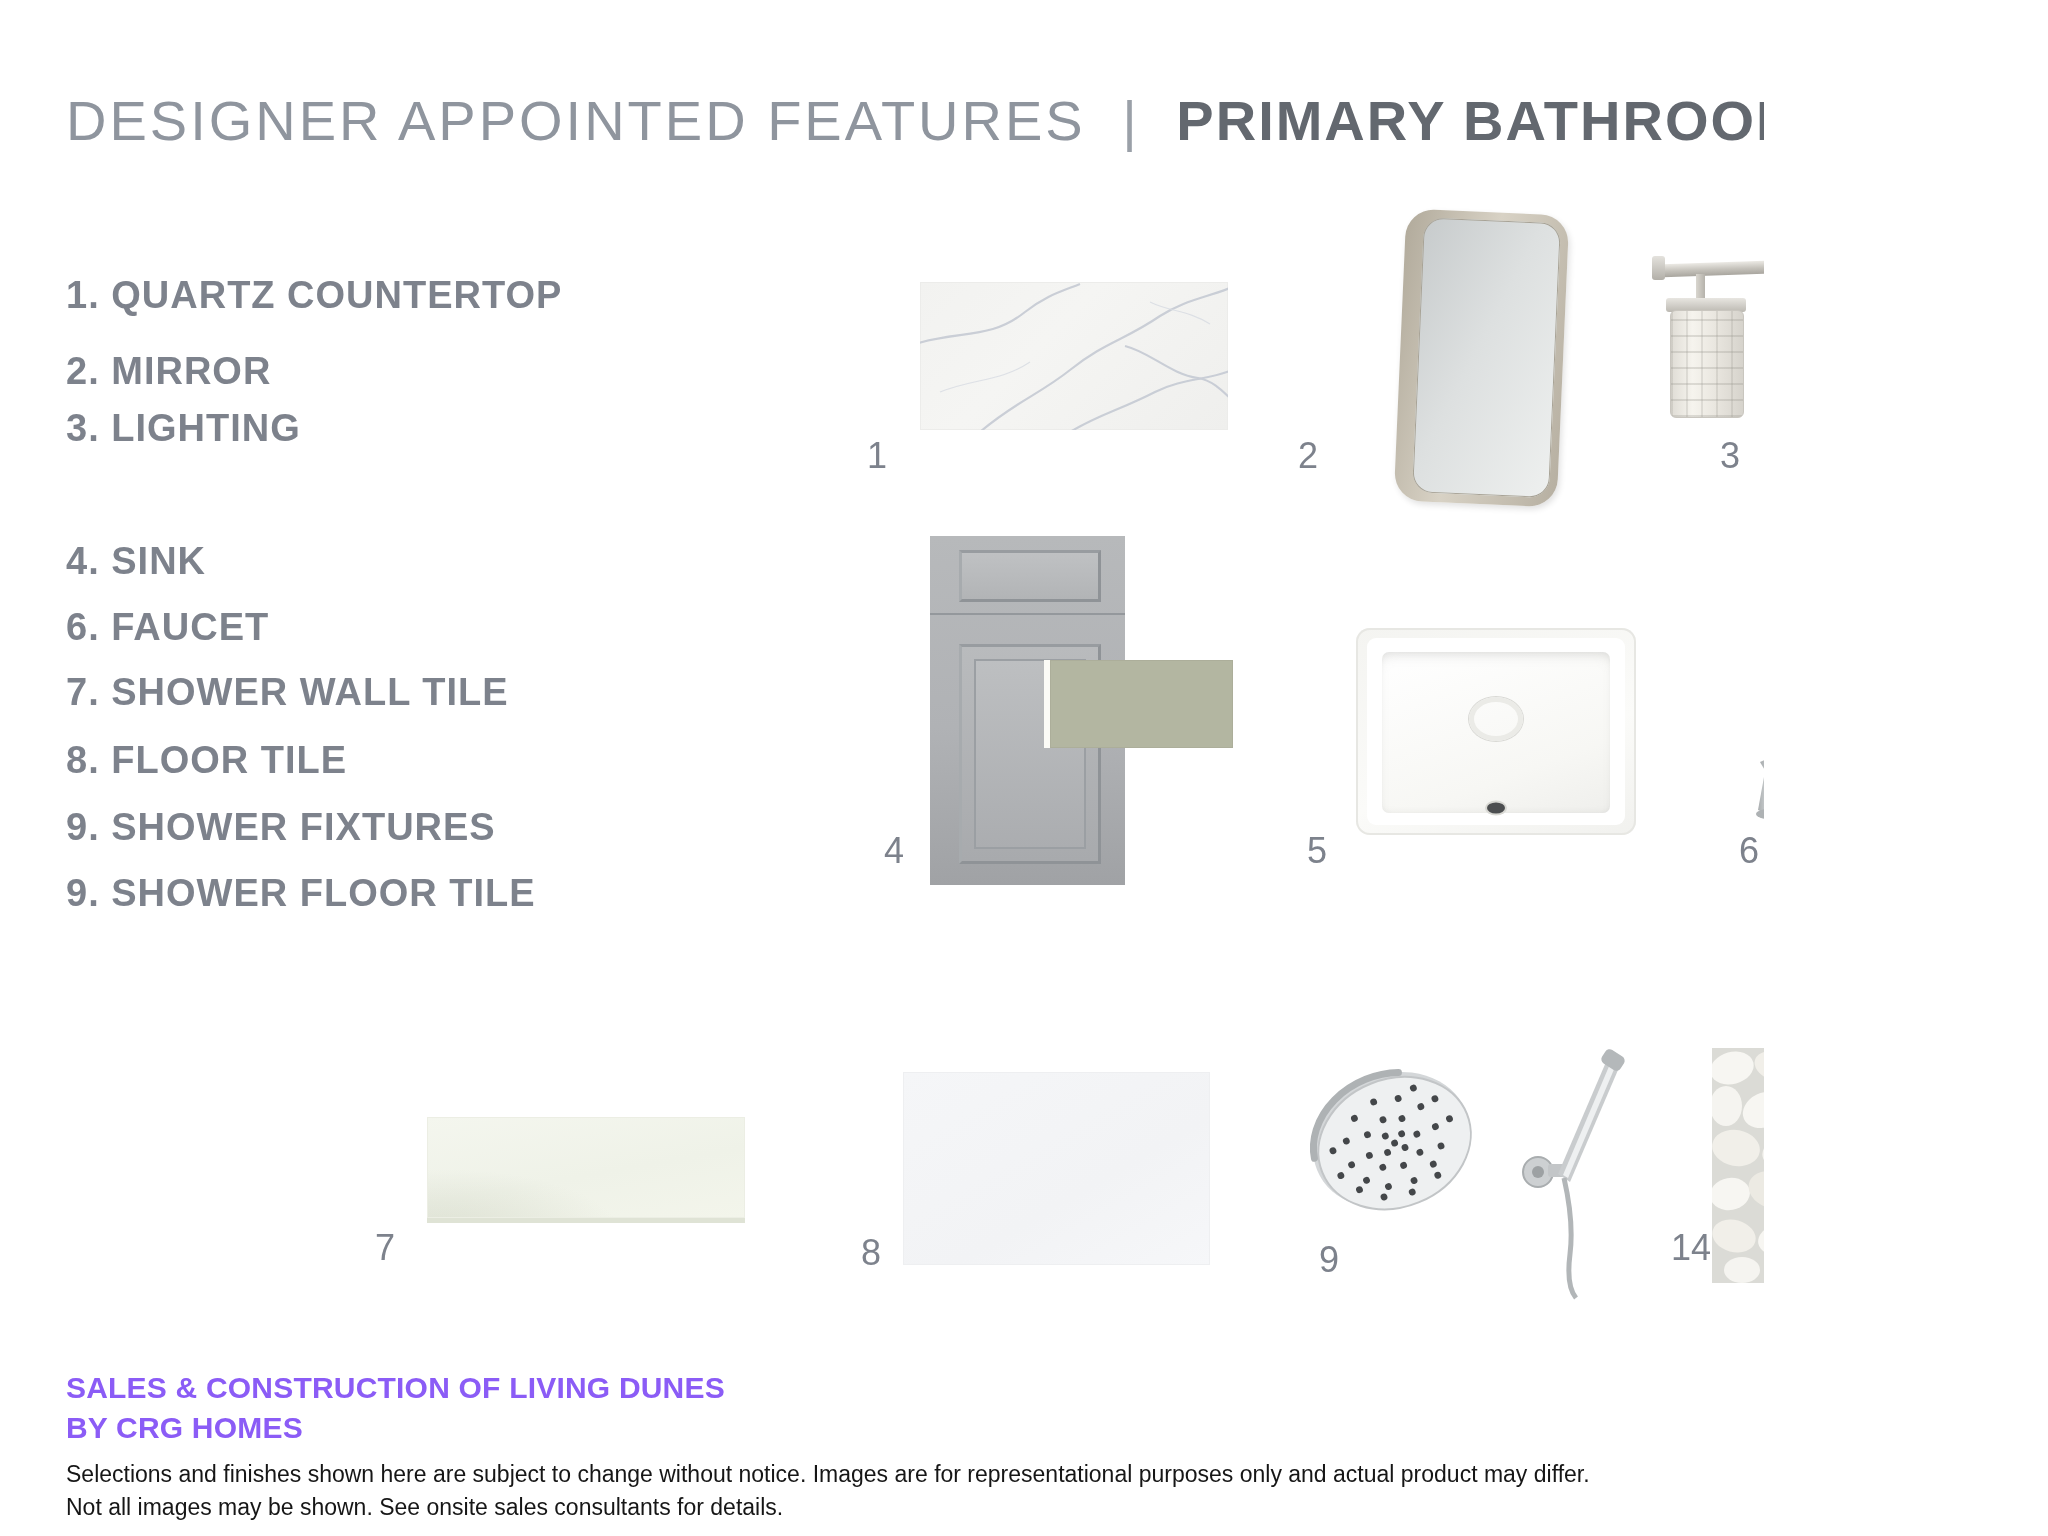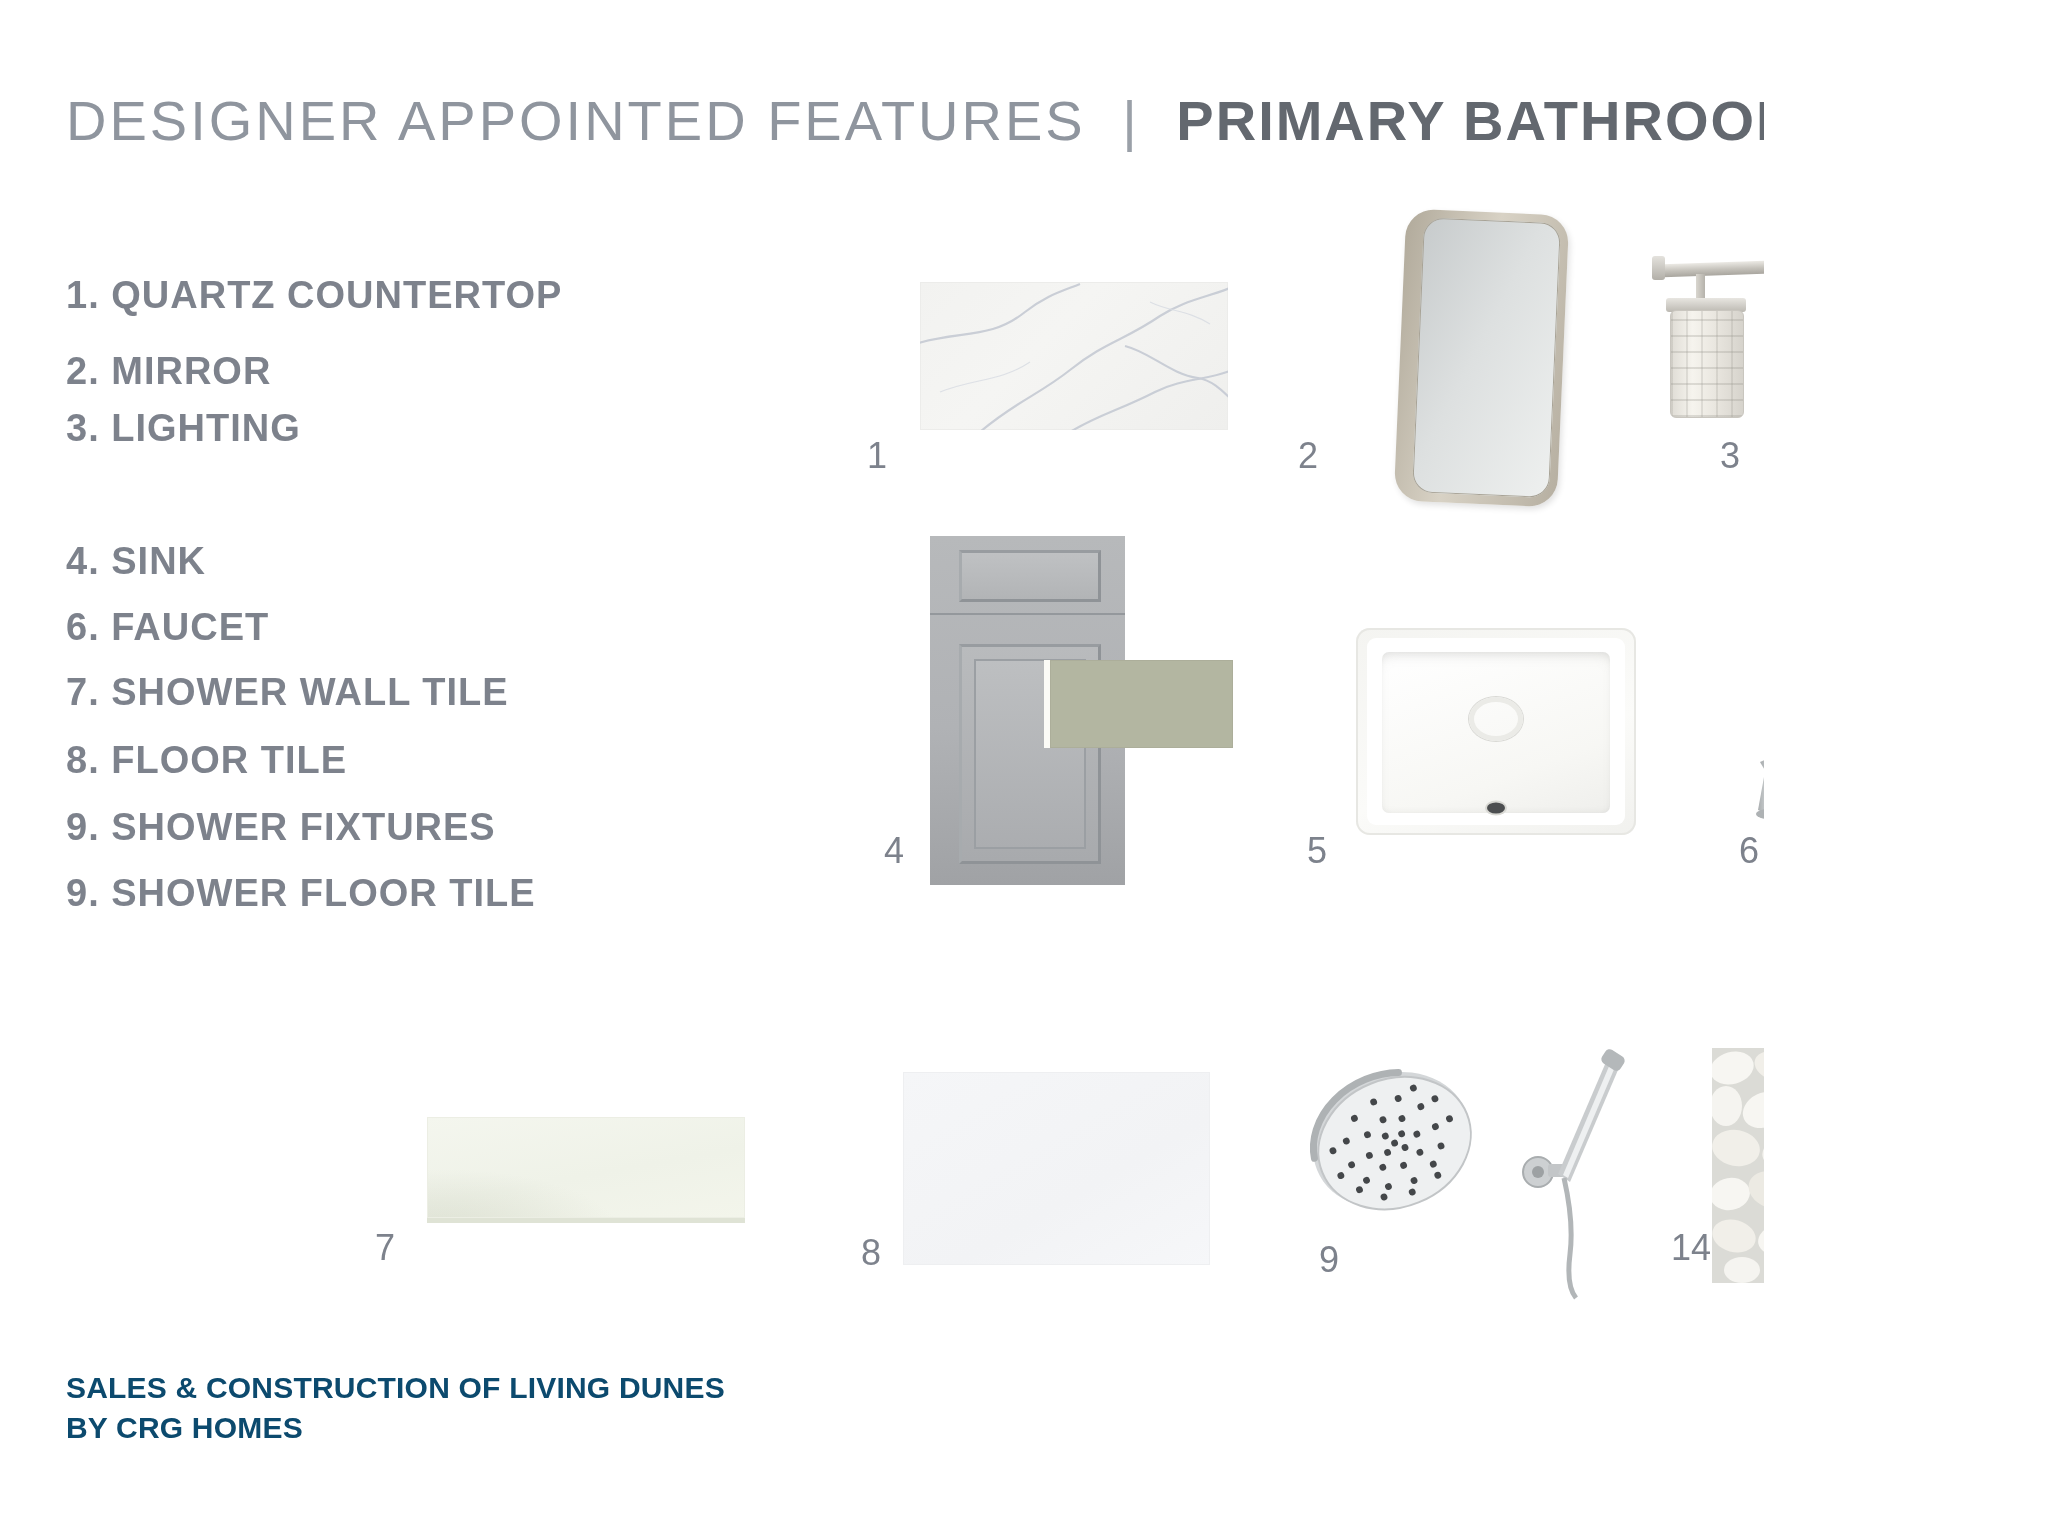--- a/index.html
+++ b/index.html
@@ -101,21 +101,21 @@
          box-shadow:0 0 0 1px #eeeff1 inset;}
 
   
   .faucet{position:absolute;left:1740px;top:648px;width:222px;height:184px;}
   .showerhead{position:absolute;left:1296px;top:1056px;width:192px;height:170px;}
   .wand{position:absolute;left:1518px;top:1044px;width:116px;height:256px;}
   .pebbles{position:absolute;left:1712px;top:1048px;width:248px;height:235px;}
 
   
   .foot-head{position:absolute;left:66px;top:1368px;font-size:30px;font-weight:700;
-             color:#0c4a6e;line-height:40px;letter-spacing:.2px;}
+             color:#8b5cf6;line-height:40px;letter-spacing:.2px;}
   .foot-body{position:absolute;left:66px;top:1458px;font-size:23px;color:#161616;
              line-height:33px;}
 
   .gd-logo{position:absolute;left:1798px;top:1436px;width:106px;height:84px;color:#2c3a68;
            font-family:"Liberation Serif",serif;font-weight:700;}
   .gd-logo .g{position:absolute;left:0;top:-6px;font-size:86px;}
   .gd-logo .d{position:absolute;left:44px;top:14px;font-size:76px;}
   .gd-logo .swoosh{position:absolute;left:2px;top:48px;width:96px;height:18px;
            border-bottom:4px solid #ffffff;border-radius:0 0 60% 40%;transform:rotate(-6deg);}
   .gd-tm{position:absolute;left:1890px;top:1500px;font-size:12px;color:#2c3a68;letter-spacing:1px;}
@@ -333,20 +333,24 @@
   <div class="numlabel" style="left:1749px;top:851px">6</div>
   <div class="numlabel" style="left:385px;top:1248px">7</div>
   <div class="numlabel" style="left:871px;top:1253px">8</div>
   <div class="numlabel" style="left:1329px;top:1260px">9</div>
   <div class="numlabel" style="left:1691px;top:1248px">14</div>
 
   <div class="foot-head">
     <div>SALES &amp; CONSTRUCTION OF LIVING DUNES</div>
     <div>BY CRG HOMES</div>
   </div>
+  <div class="foot-body">
+    <div>Selections and finishes shown here are subject to change without notice. Images are for representational purposes only and actual product may differ.</div>
+    <div>Not all images may be shown. See onsite sales consultants for details.</div>
+  </div>
 
   <div class="gd-logo">
     <span class="g">G</span>
     <span class="d">D</span>
     <span class="swoosh"></span>
   </div>
   <div class="gd-tm">TM</div>
 
   <div class="eho">
     <svg width="46" height="42" viewBox="0 0 46 42">

